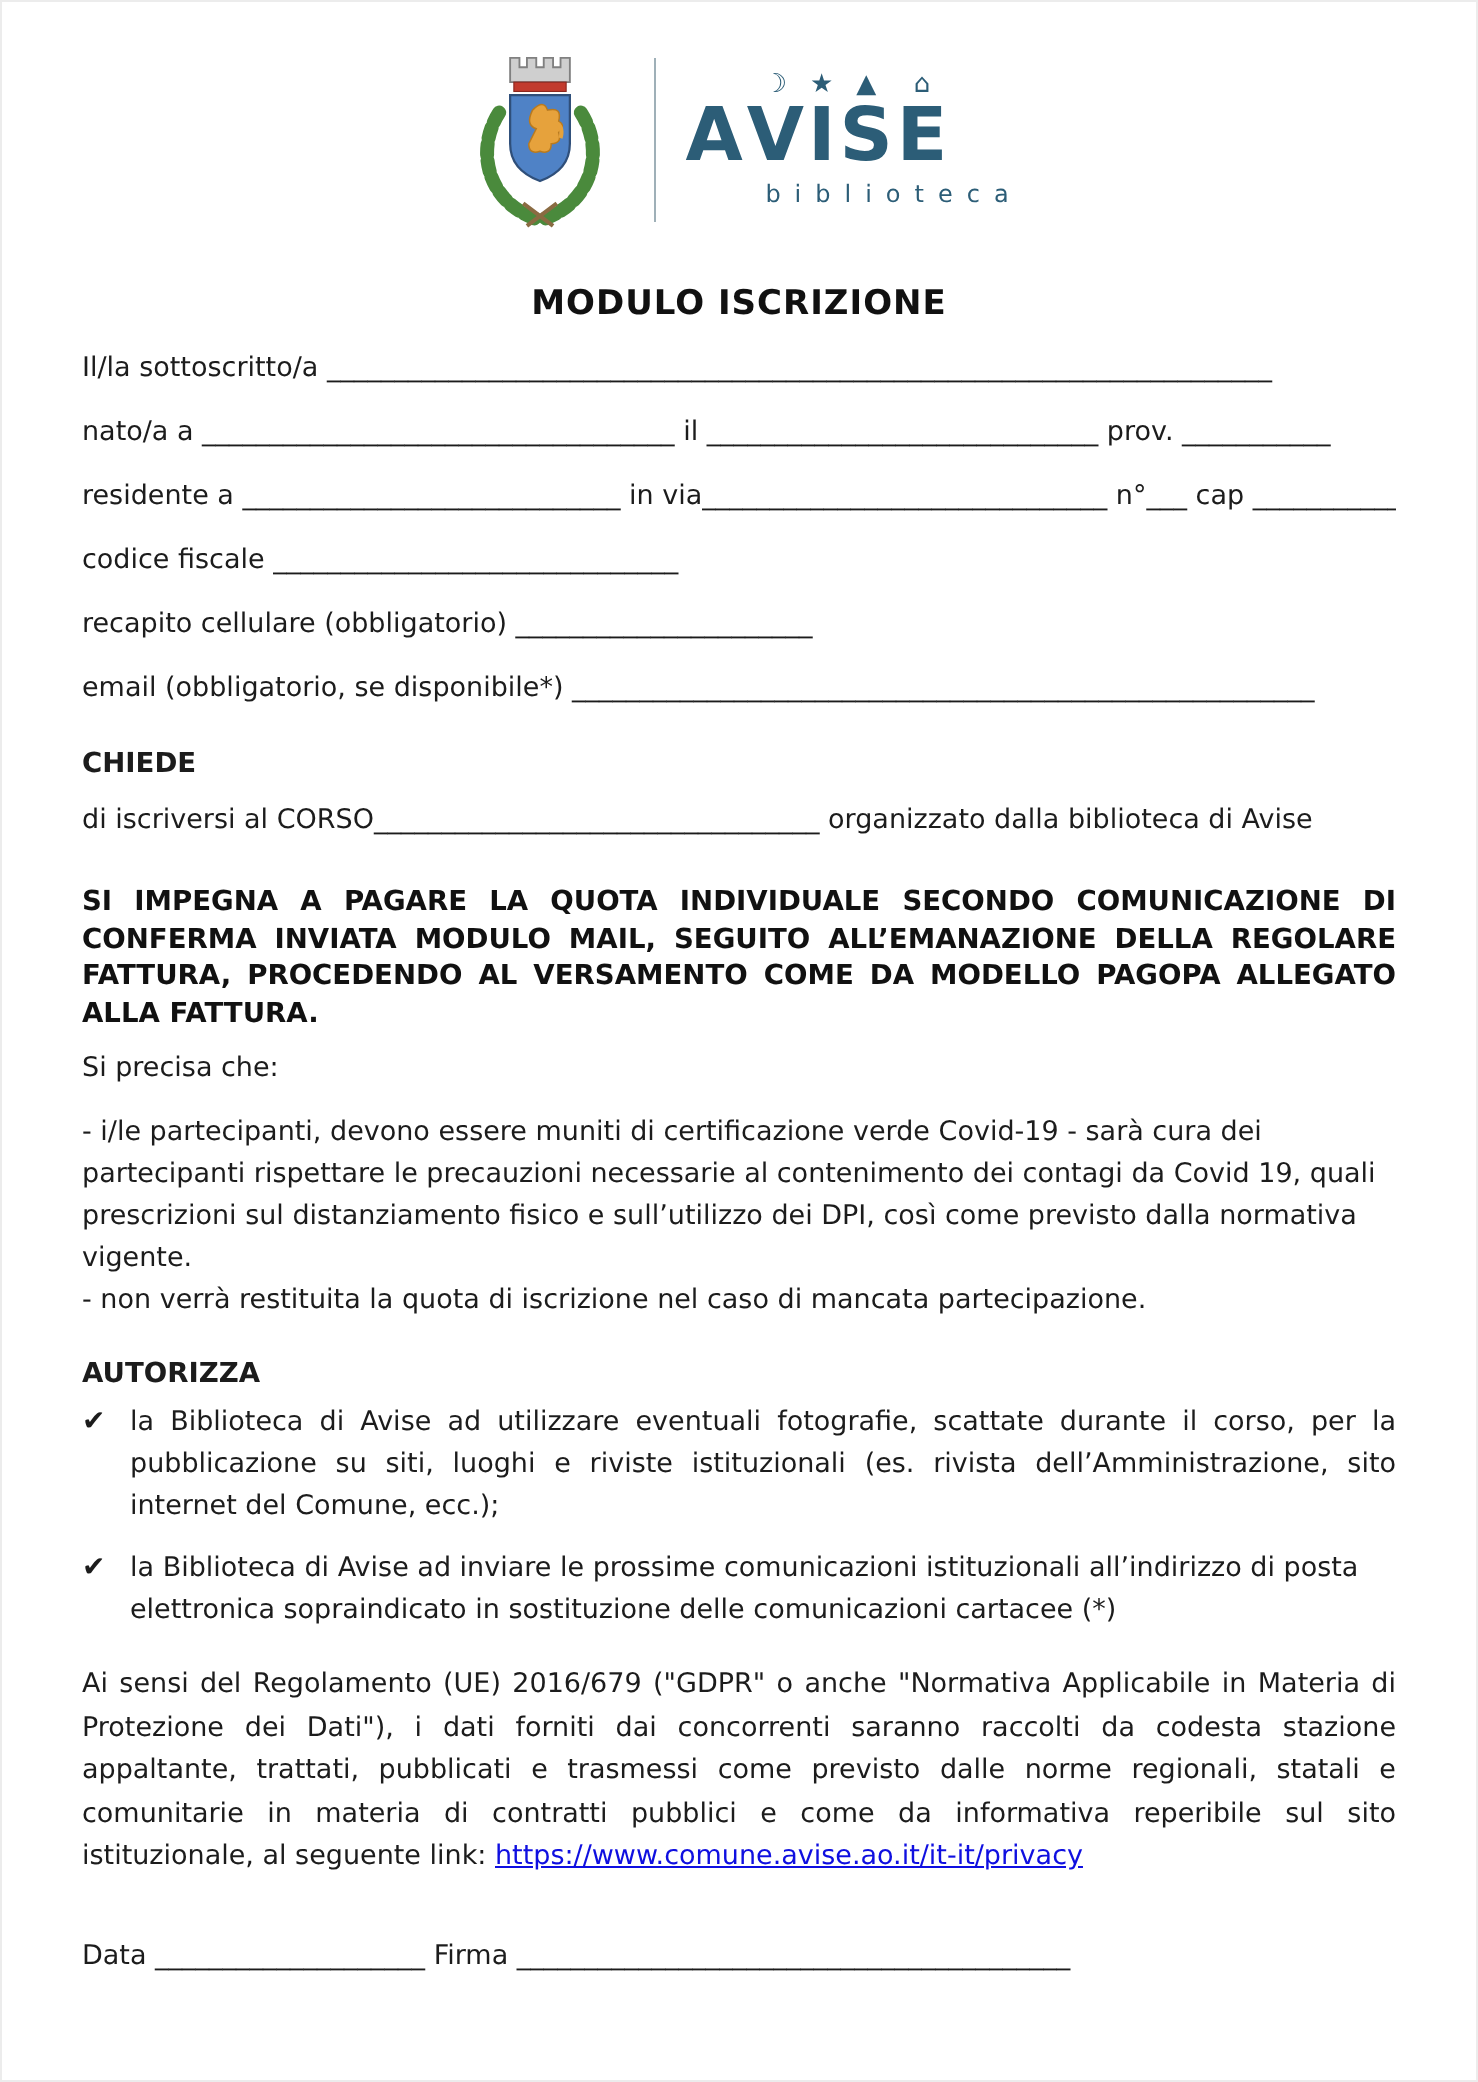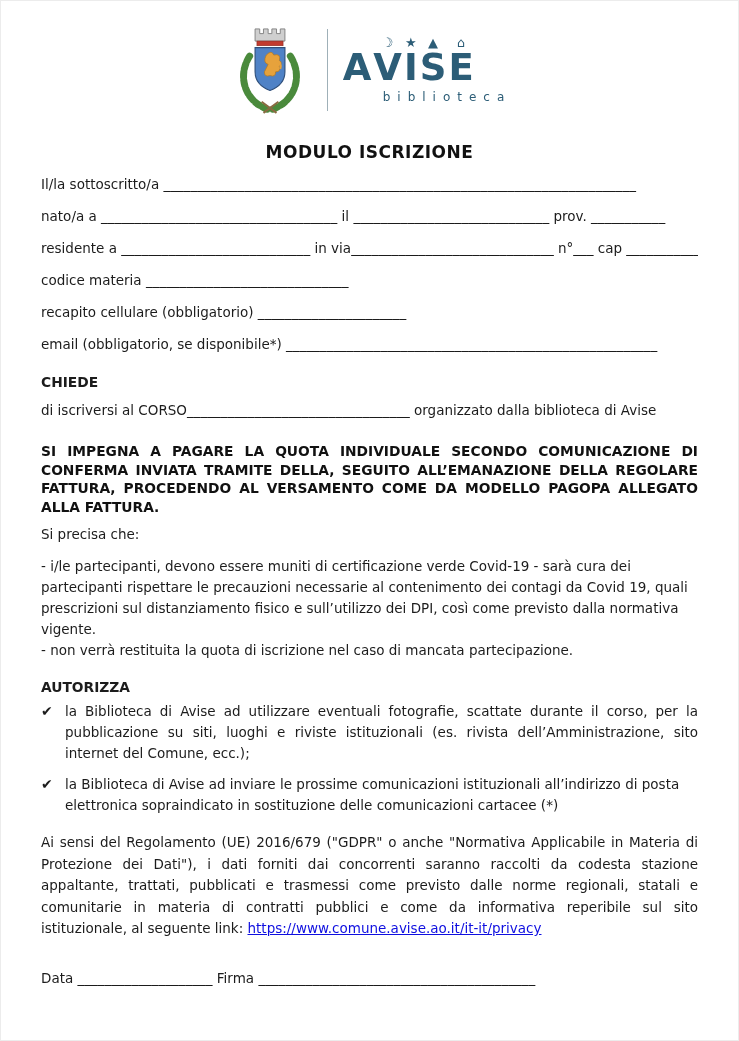--- a/index.html
+++ b/index.html
@@ -97,29 +97,29 @@
       <div class="wm-sub">biblioteca</div>
     </div>
   </div>
 
   <h1 class="title">MODULO ISCRIZIONE</h1>
 
   <div class="form-block">
     <div class="fline">Il/la sottoscritto/a ______________________________________________________________________</div>
     <div class="fline">nato/a a ___________________________________ il _____________________________ prov. ___________</div>
     <div class="fline">residente a ____________________________ in via______________________________ n°___ cap ____________</div>
-    <div class="fline">codice materia ______________________________</div>
+    <div class="fline">codice fiscale ______________________________</div>
     <div class="fline">recapito cellulare (obbligatorio) ______________________</div>
     <div class="fline">email (obbligatorio, se disponibile*) _______________________________________________________</div>
   </div>
 
   <div class="center-h">CHIEDE</div>
   <div class="fline corso">di iscriversi al CORSO_________________________________ organizzato dalla biblioteca di Avise</div>
 
-  <div class="bold-par">SI IMPEGNA A PAGARE LA QUOTA INDIVIDUALE SECONDO COMUNICAZIONE DI CONFERMA INVIATA TRAMITE DELLA, SEGUITO ALL’EMANAZIONE DELLA REGOLARE FATTURA, PROCEDENDO AL VERSAMENTO COME DA MODELLO PAGOPA ALLEGATO ALLA FATTURA.</div>
+  <div class="bold-par">SI IMPEGNA A PAGARE LA QUOTA INDIVIDUALE SECONDO COMUNICAZIONE DI CONFERMA INVIATA MODULO MAIL, SEGUITO ALL’EMANAZIONE DELLA REGOLARE FATTURA, PROCEDENDO AL VERSAMENTO COME DA MODELLO PAGOPA ALLEGATO ALLA FATTURA.</div>
 
   <div class="precisa">Si precisa che:</div>
   <div class="par par1">- i/le partecipanti, devono essere muniti di certificazione verde Covid-19 - sarà cura dei partecipanti rispettare le precauzioni necessarie al contenimento dei contagi da Covid 19, quali prescrizioni sul distanziamento fisico e sull’utilizzo dei DPI, così come previsto dalla normativa vigente.</div>
   <div class="par">- non verrà restituita la quota di iscrizione nel caso di mancata partecipazione.</div>
 
   <div class="center-h autorizza-h">AUTORIZZA</div>
 
   <div class="citem citem1">
     <span class="check">✔</span>
     <span>la Biblioteca di Avise ad utilizzare eventuali fotografie, scattate durante il corso, per la pubblicazione su siti, luoghi e riviste istituzionali (es. rivista dell’Amministrazione, sito internet del Comune, ecc.);</span>

